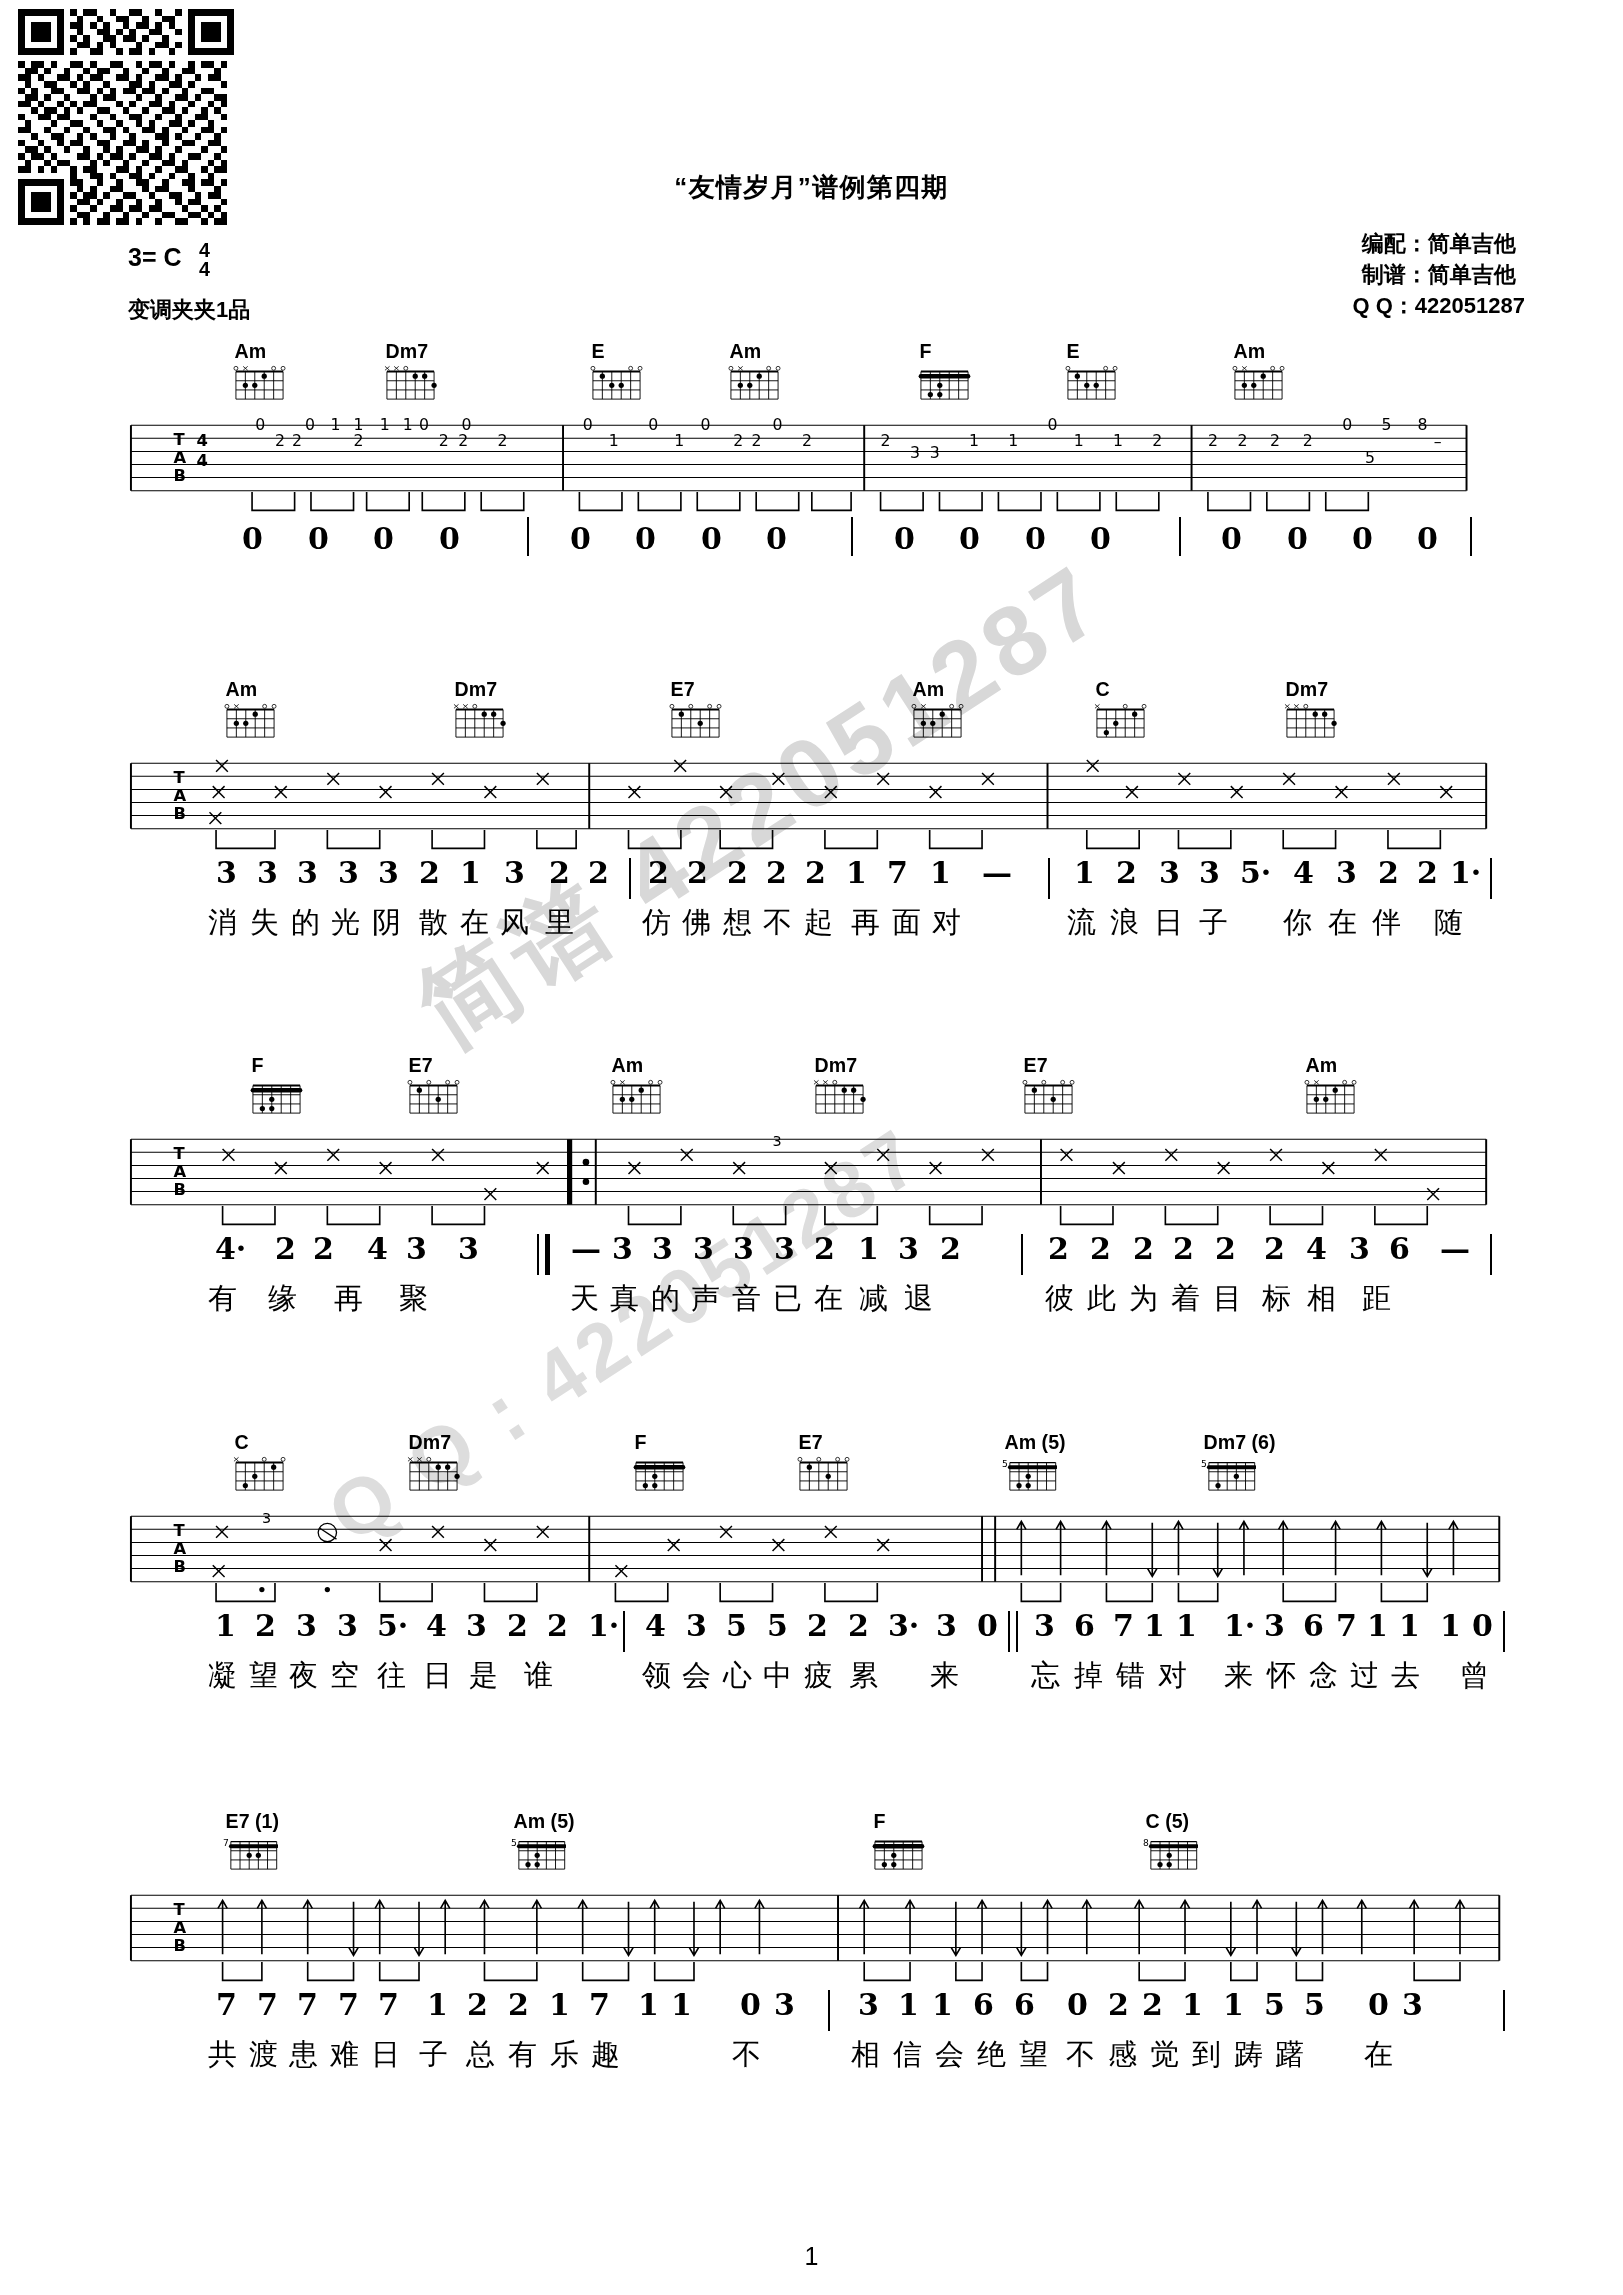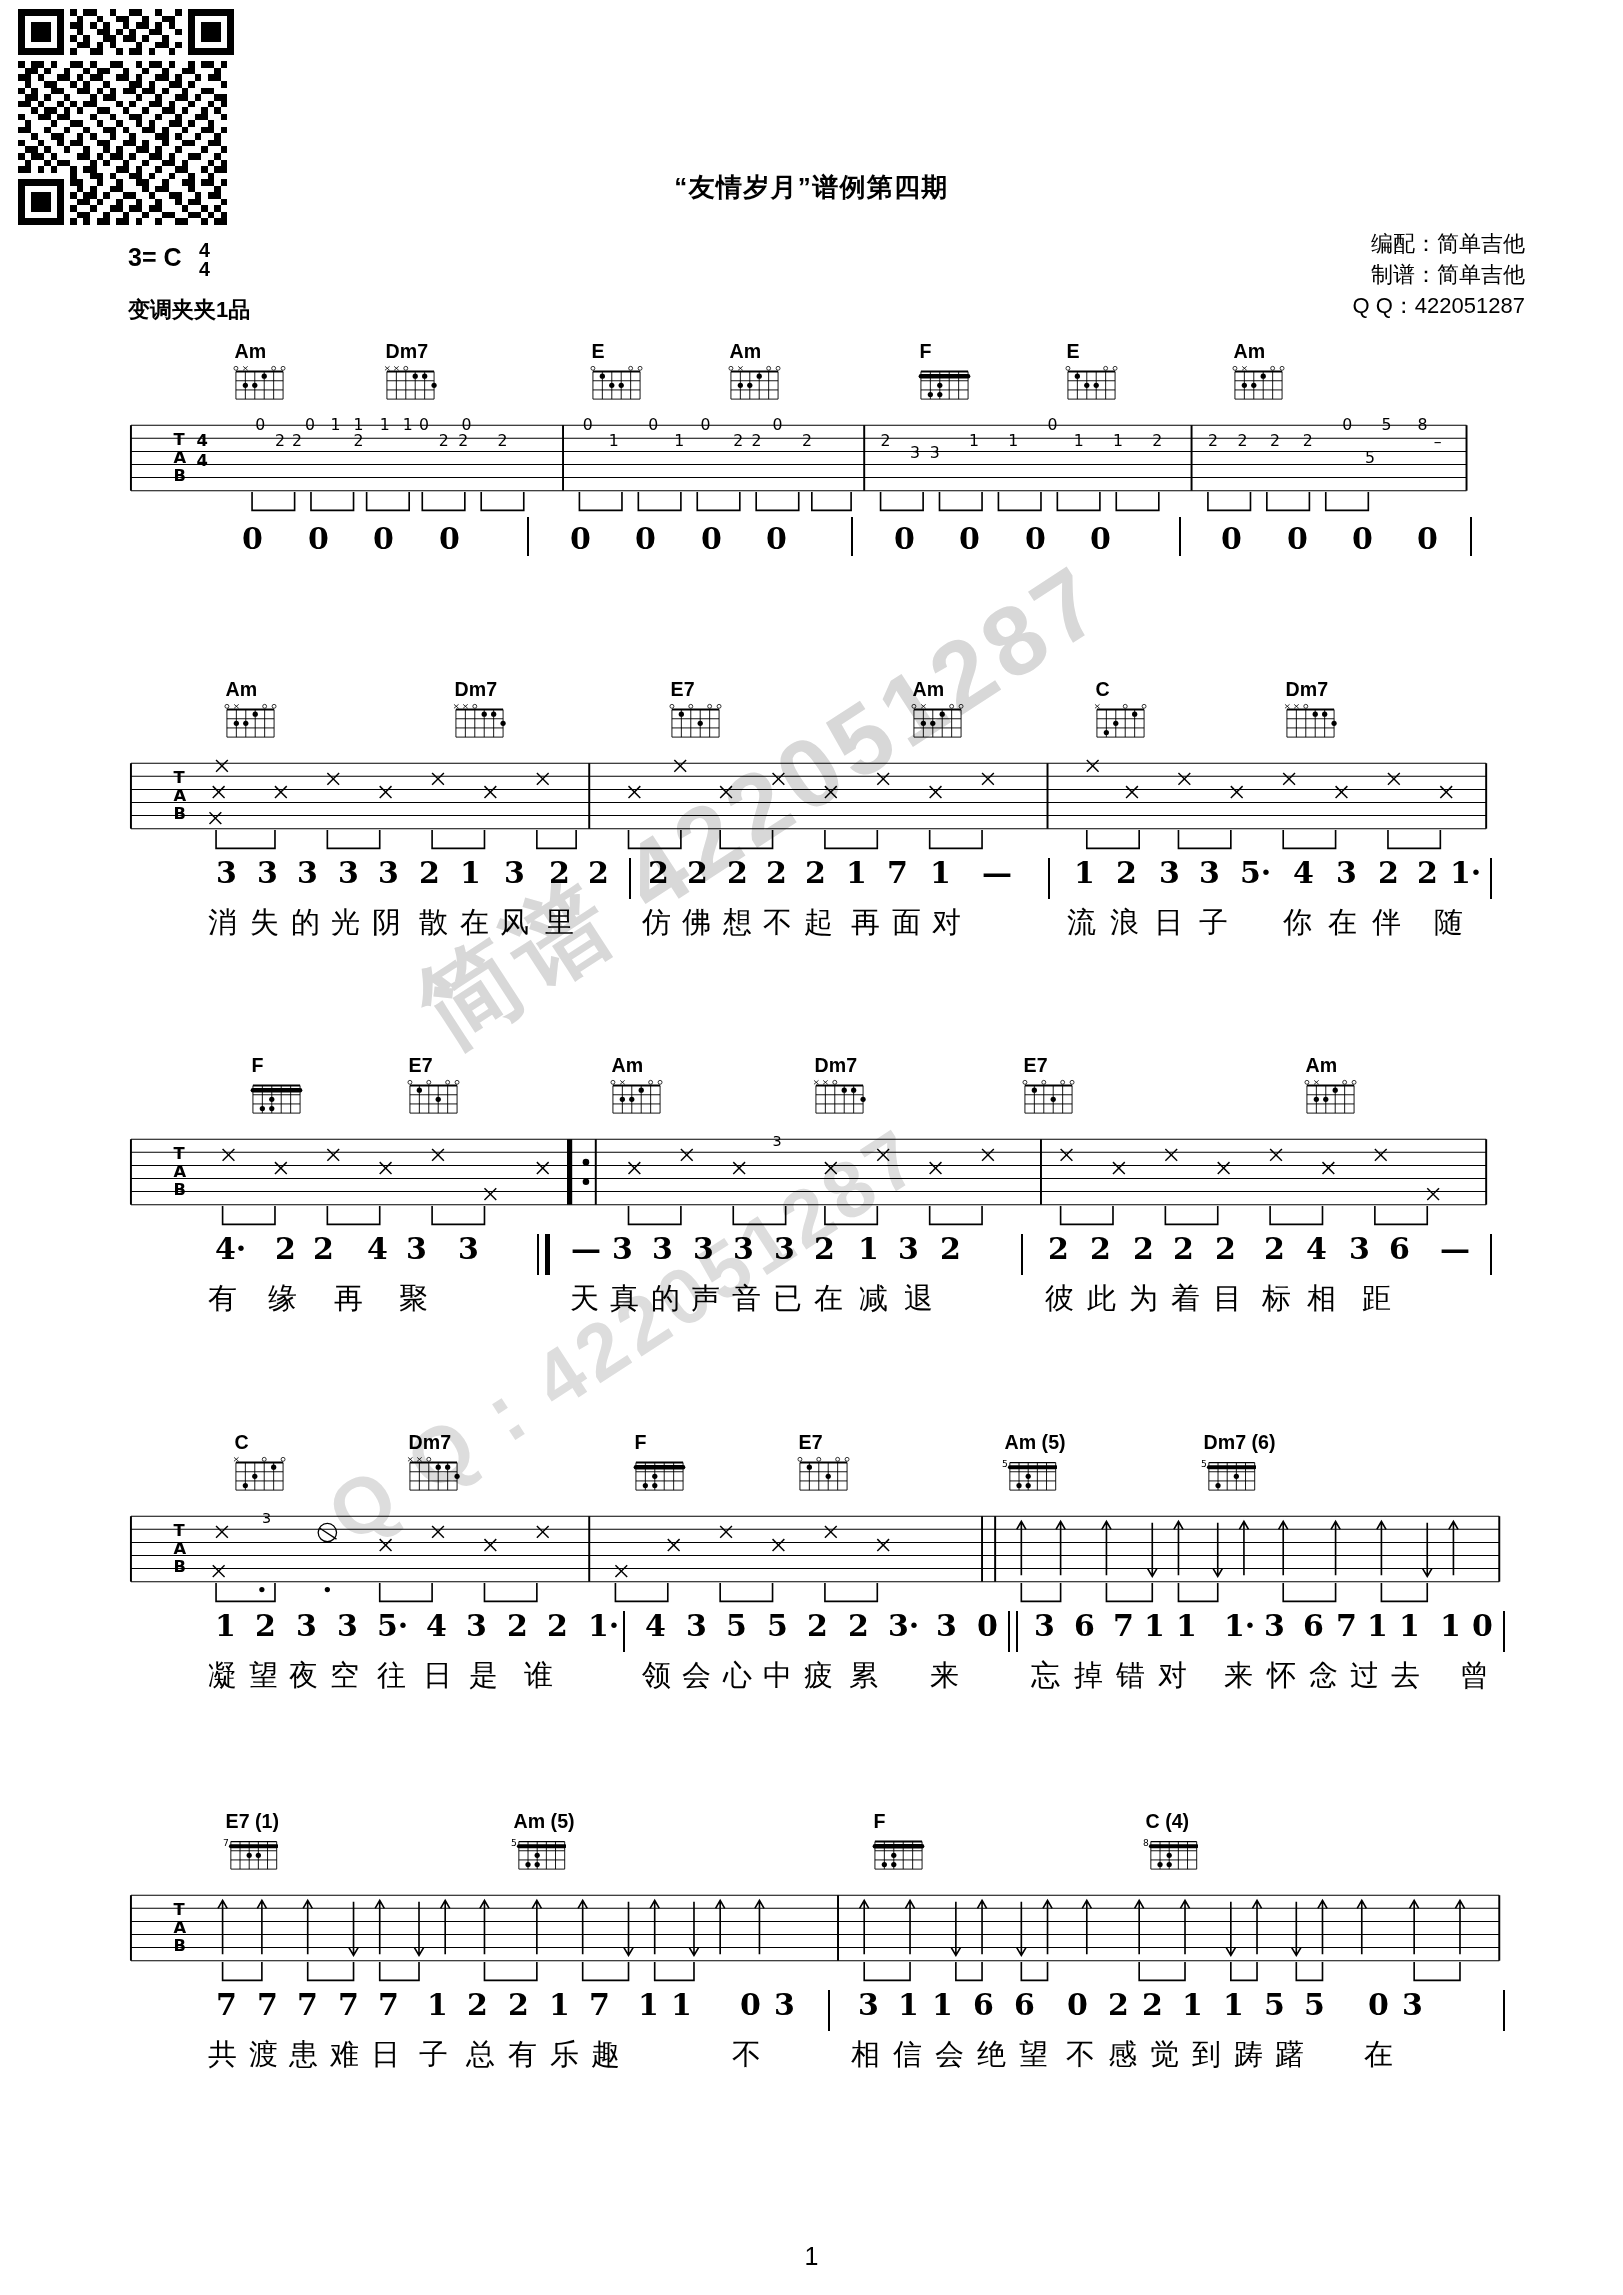--- a/index.html
+++ b/index.html
@@ -42,24 +42,24 @@
     position: absolute;
     left: 0; right: 0; top: 170px;
     text-align: center;
     font-size: 26px;
     font-weight: bold;
     letter-spacing: 1.3px;
   }
   .credits {
     position: absolute;
     right: 98px; top: 228px;
-    text-align: right;
+    text-align: center;
     font-size: 22px;
     line-height: 1.42;
-    font-weight: normal;
+    font-weight: bold;
   }
   .keyblock {
     position: absolute;
     left: 128px; top: 241px;
     font-size: 25px;
     font-weight: bold;
   }
   .keyblock .ts {
     display: inline-block;
     vertical-align: middle;
@@ -2052,21 +2052,21 @@
               </g>
           <g fill="#000">
                 <circle cx="34.8" cy="31" r="4"></circle>
                 <circle cx="20.4" cy="45" r="4"></circle>
                 <circle cx="34.8" cy="45" r="4"></circle>
               </g>
             </svg>
         </div>
       </div>
       <div class="chordbox" style="left:1143px;">
-        <div class="cname">C (4)</div>
+        <div class="cname">C (5)</div>
         <div class="grid">
           <svg width="55" height="42" viewBox="0 0 84 64">
               <g stroke="#000" stroke-width="1.4" fill="none">
             <line x1="12" y1="10" x2="82" y2="10" stroke-width="2"></line>
                 <line x1="12" y1="24" x2="82" y2="24"></line>
                 <line x1="12" y1="38" x2="82" y2="38"></line>
                 <line x1="12" y1="52" x2="82" y2="52"></line>
             <line x1="12" y1="10" x2="12" y2="52"></line>
                 <line x1="26" y1="10" x2="26" y2="52"></line>
                 <line x1="40" y1="10" x2="40" y2="52"></line>

